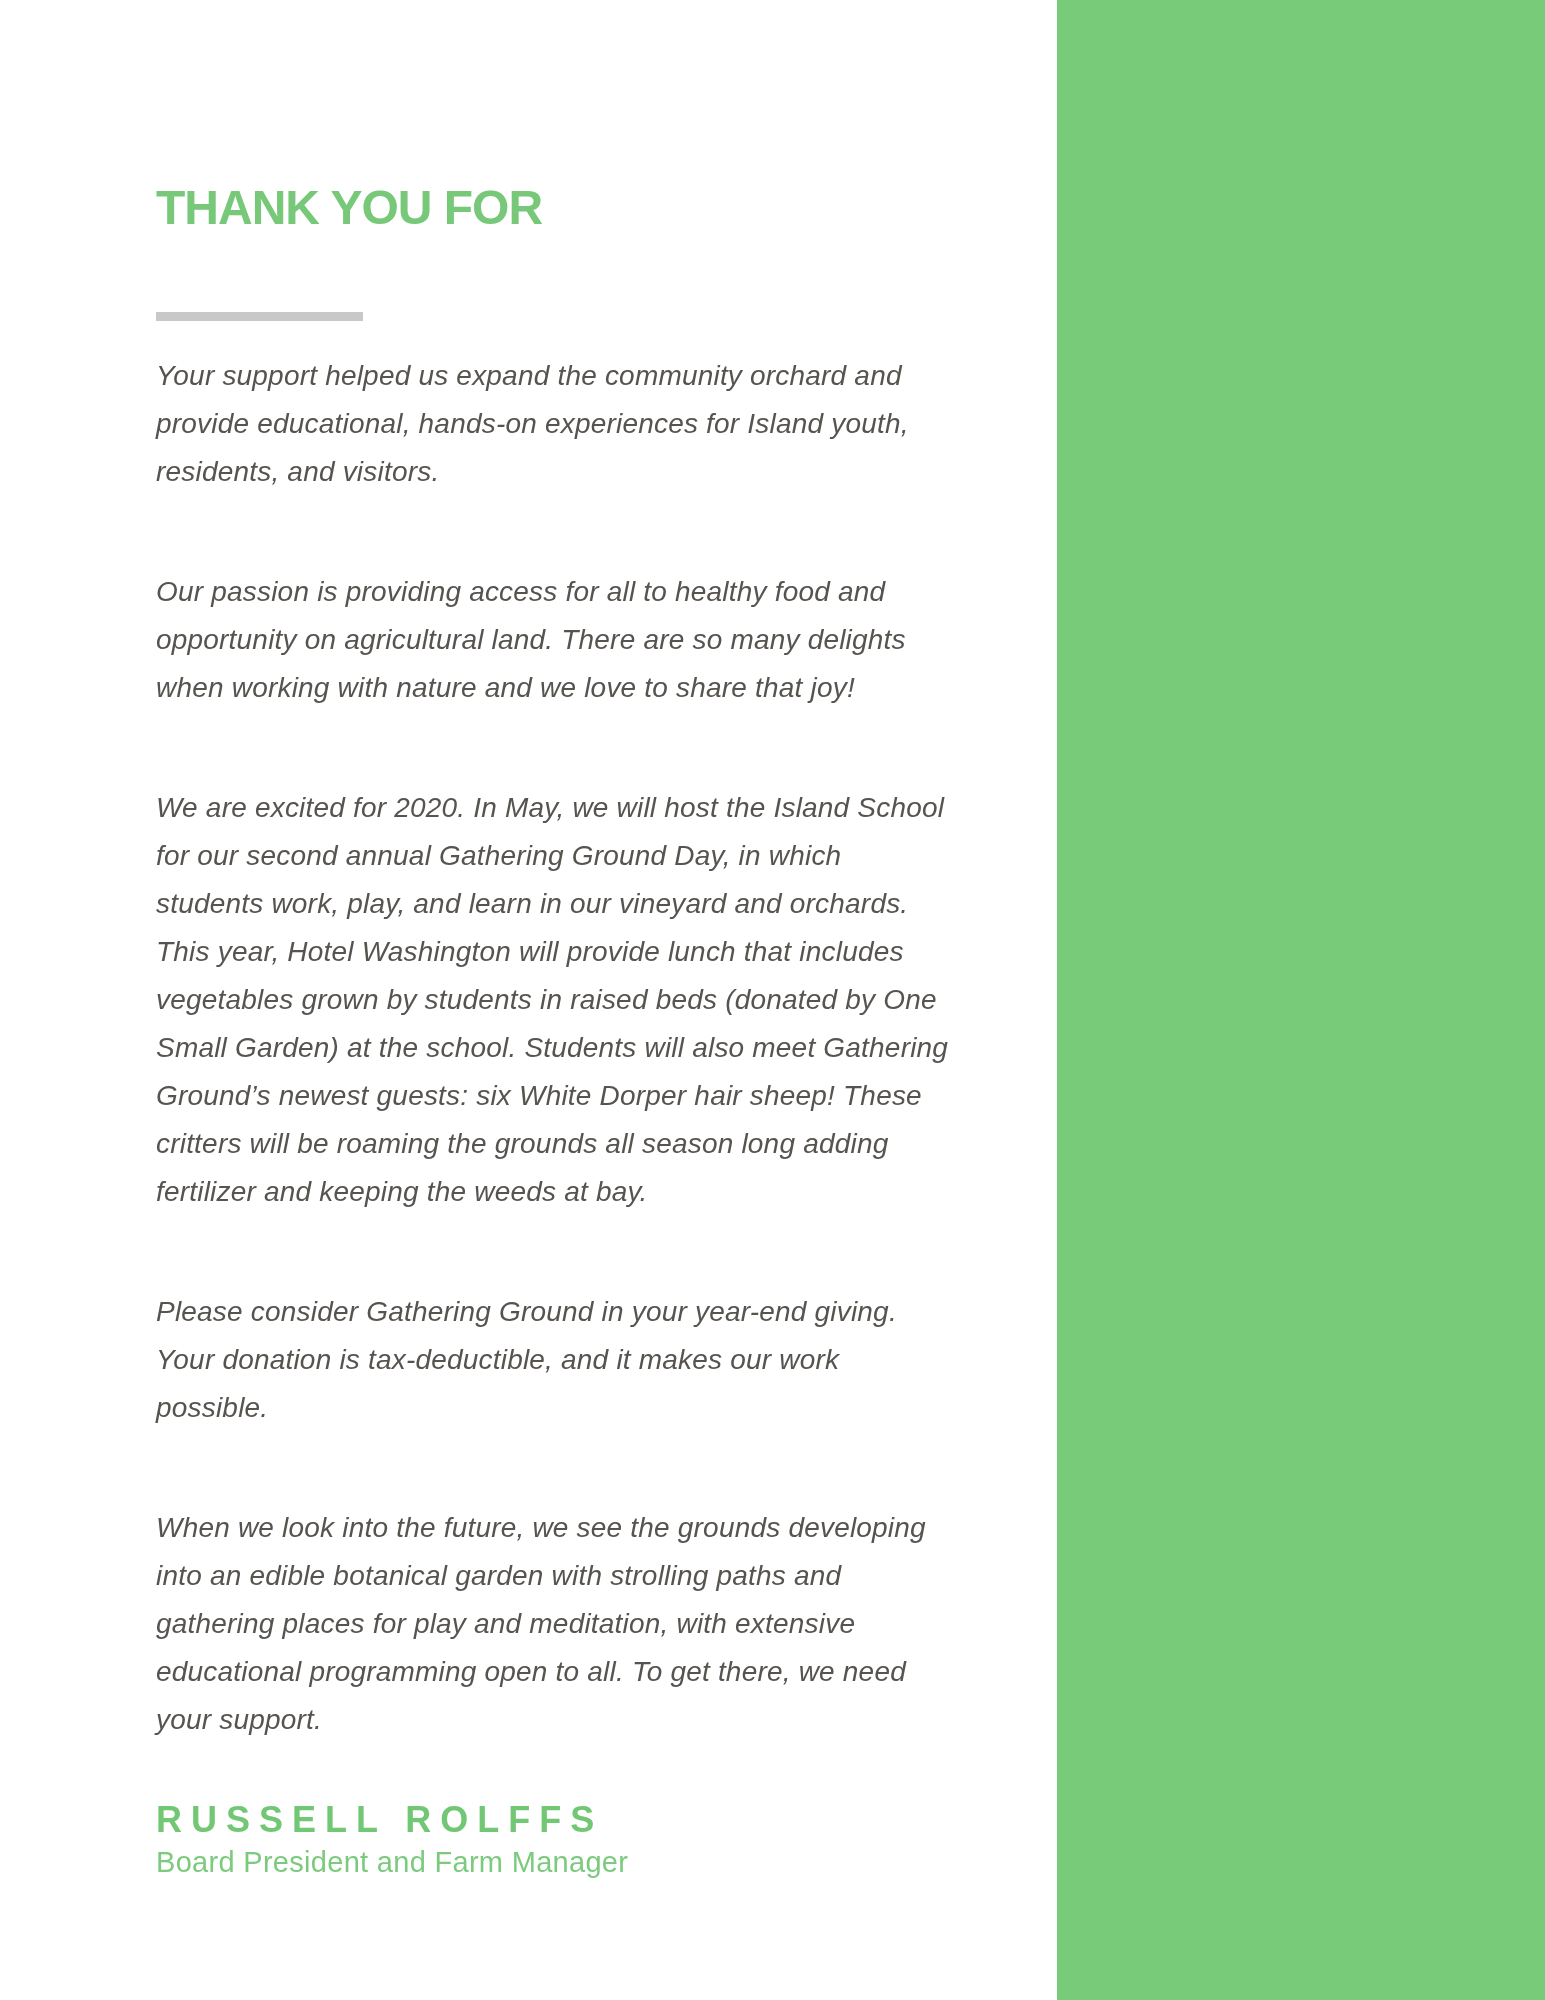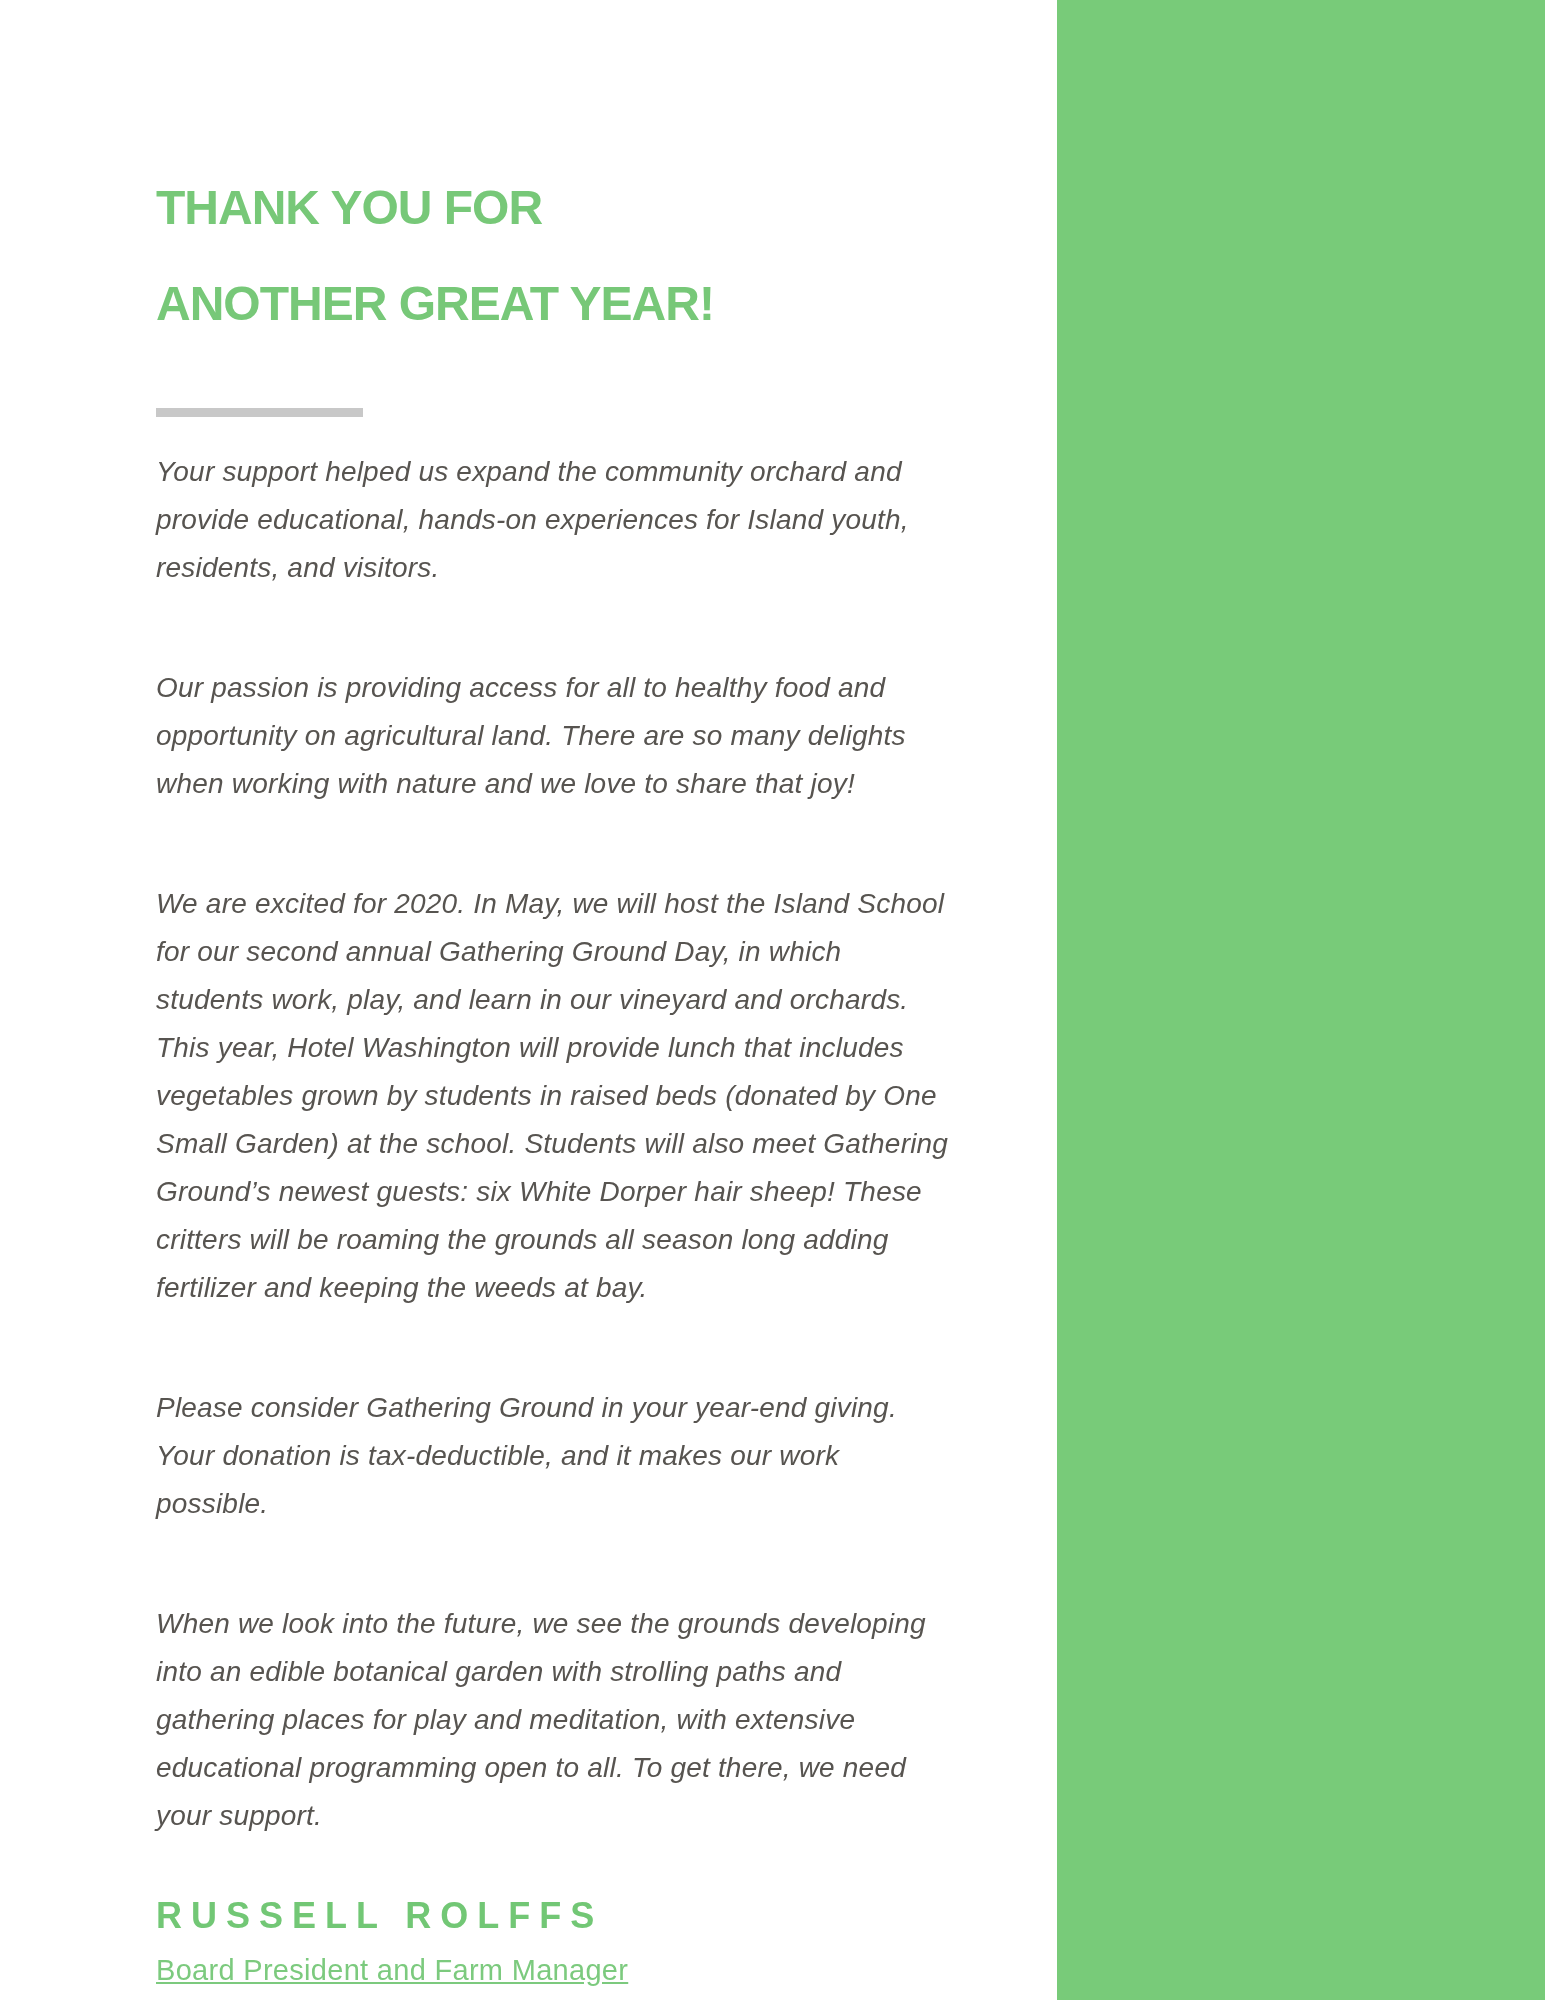--- a/index.html
+++ b/index.html
@@ -63,38 +63,36 @@
   .sig-name {
     margin-top: 54px;
     color: var(--name-green);
     font-size: 36px;
     font-weight: bold;
     letter-spacing: 9px;
     line-height: 44px;
     white-space: nowrap;
   }
   .sig-title {
-    margin-top: 12px;
+    margin-top: 0;
     color: var(--subtitle-green);
     font-size: 29px;
     line-height: 40px;
     letter-spacing: 0.3px;
     white-space: nowrap;
-    text-decoration: underline;
   }
 </style>
 </head>
 <body>
 
 <div class="page">
   <div class="green-band"></div>
   <div class="content">
     <h1 class="heading">
       <span class="hl">THANK YOU FOR</span>
-      <span class="hl">ANOTHER GREAT YEAR!</span>
     </h1>
     <div class="divider"></div>
     <div class="body-copy">
       <p class="para">Your support helped us expand the community orchard and
 provide educational, hands-on experiences for Island youth,
 residents, and visitors.</p>
       <p class="para">Our passion is providing access for all to healthy food and
 opportunity on agricultural land. There are so many delights
 when working with nature and we love to share that joy!</p>
       <p class="para">We are excited for 2020. In May, we will host the Island School

